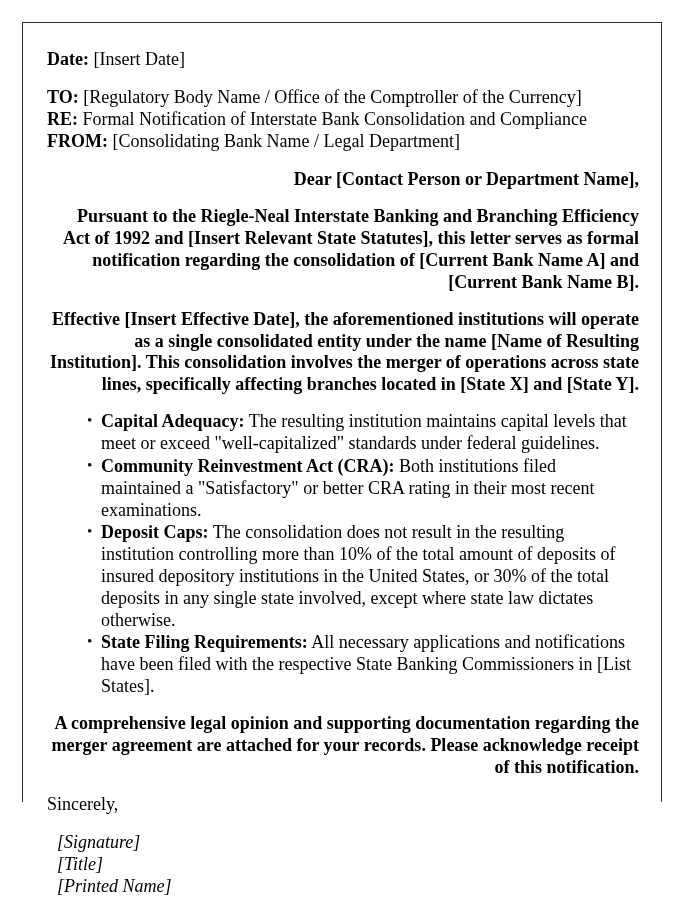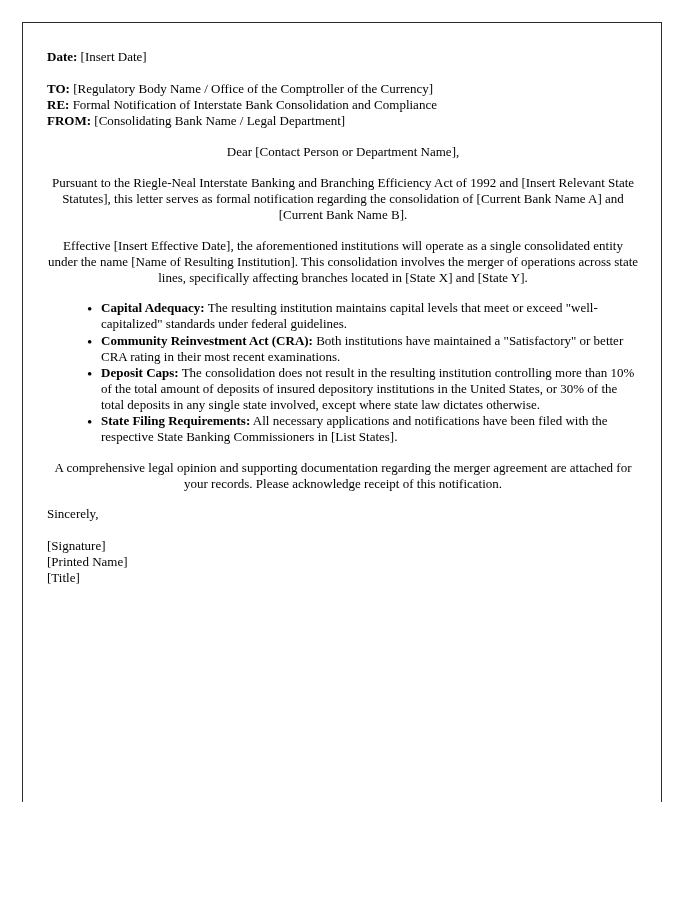--- a/index.html
+++ b/index.html
@@ -25,21 +25,21 @@
     border-top: 1.5px solid #2b2b2b;
     border-left: 1.5px solid #2b2b2b;
     border-right: 1.5px solid #2b2b2b;
     border-bottom: none;
     box-sizing: border-box;
     background: #ffffff;
   }
 
   #letter-body {
     padding: 26px 22px 0 24px;
-    font-size: 13px;
+    font-size: 18px;
     line-height: 1.22;
   }
 
   .block {
     margin: 0 0 16px 0;
   }
 
   .tight-block {
     margin: 0 0 16px 0;
   }
@@ -47,21 +47,22 @@
     display: block;
     white-space: nowrap;
   }
 
   .lbl {
     font-weight: bold;
   }
 
   p.para {
     margin: 0 0 15px 0;
-    text-align: center;
+    text-align: right;
+    font-weight: bold;
   }
 
   ul.compliance-list {
     list-style: none;
     margin: 15px 0 15px 0;
     padding: 0 0 0 40px;
   }
   ul.compliance-list > li {
     position: relative;
     margin: 0 0 0.5px 0;
@@ -71,21 +72,22 @@
   ul.compliance-list > li::before {
     content: "\2022";
     position: absolute;
     left: 0;
     top: 0;
     font-size: 15.2px;
     line-height: 1.22;
   }
 
   .sig-block {
-    margin: 0;
+    margin: 10px;
+    font-style: italic;
   }
   .sig-block .line {
     display: block;
   }
 </style>
 </head>
 <body>
 
 <div id="letter-frame">
   <div id="letter-body">
@@ -115,35 +117,35 @@
     <p class="para">Pursuant to the Riegle-Neal Interstate Banking and Branching Efficiency Act of 1992 and [Insert Relevant State Statutes], this letter serves as formal notification regarding the consolidation of [Current Bank Name A] and [Current Bank Name B].</p>
 
     <p class="para">Effective [Insert Effective Date], the aforementioned institutions will operate as a single consolidated entity under the name [Name of Resulting Institution]. This consolidation involves the merger of operations across state lines, specifically affecting branches located in [State X] and [State Y].</p>
 
 
     <ul class="compliance-list">
       <li>
         <span class="lbl">Capital Adequacy:</span><span> The resulting institution maintains capital levels that meet or exceed "well-capitalized" standards under federal guidelines.</span>
       </li>
       <li>
-        <span class="lbl">Community Reinvestment Act (CRA):</span><span> Both institutions have maintained a "Satisfactory" or better CRA rating in their most recent examinations.</span>
+        <span class="lbl">Community Reinvestment Act (CRA):</span><span> Both institutions filed maintained a "Satisfactory" or better CRA rating in their most recent examinations.</span>
       </li>
       <li>
         <span class="lbl">Deposit Caps:</span><span> The consolidation does not result in the resulting institution controlling more than 10% of the total amount of deposits of insured depository institutions in the United States, or 30% of the total deposits in any single state involved, except where state law dictates otherwise.</span>
       </li>
       <li>
         <span class="lbl">State Filing Requirements:</span><span> All necessary applications and notifications have been filed with the respective State Banking Commissioners in [List States].</span>
       </li>
     </ul>
 
     <p class="para">A comprehensive legal opinion and supporting documentation regarding the merger agreement are attached for your records. Please acknowledge receipt of this notification.</p>
 
 
     <div class="block">Sincerely,</div>
 
     <div class="sig-block">
       <span class="line">[Signature]</span>
+      <span class="line">[Title]</span>
       <span class="line">[Printed Name]</span>
-      <span class="line">[Title]</span>
     </div>
 
   </div>
 </div>
 
 </body></html>

